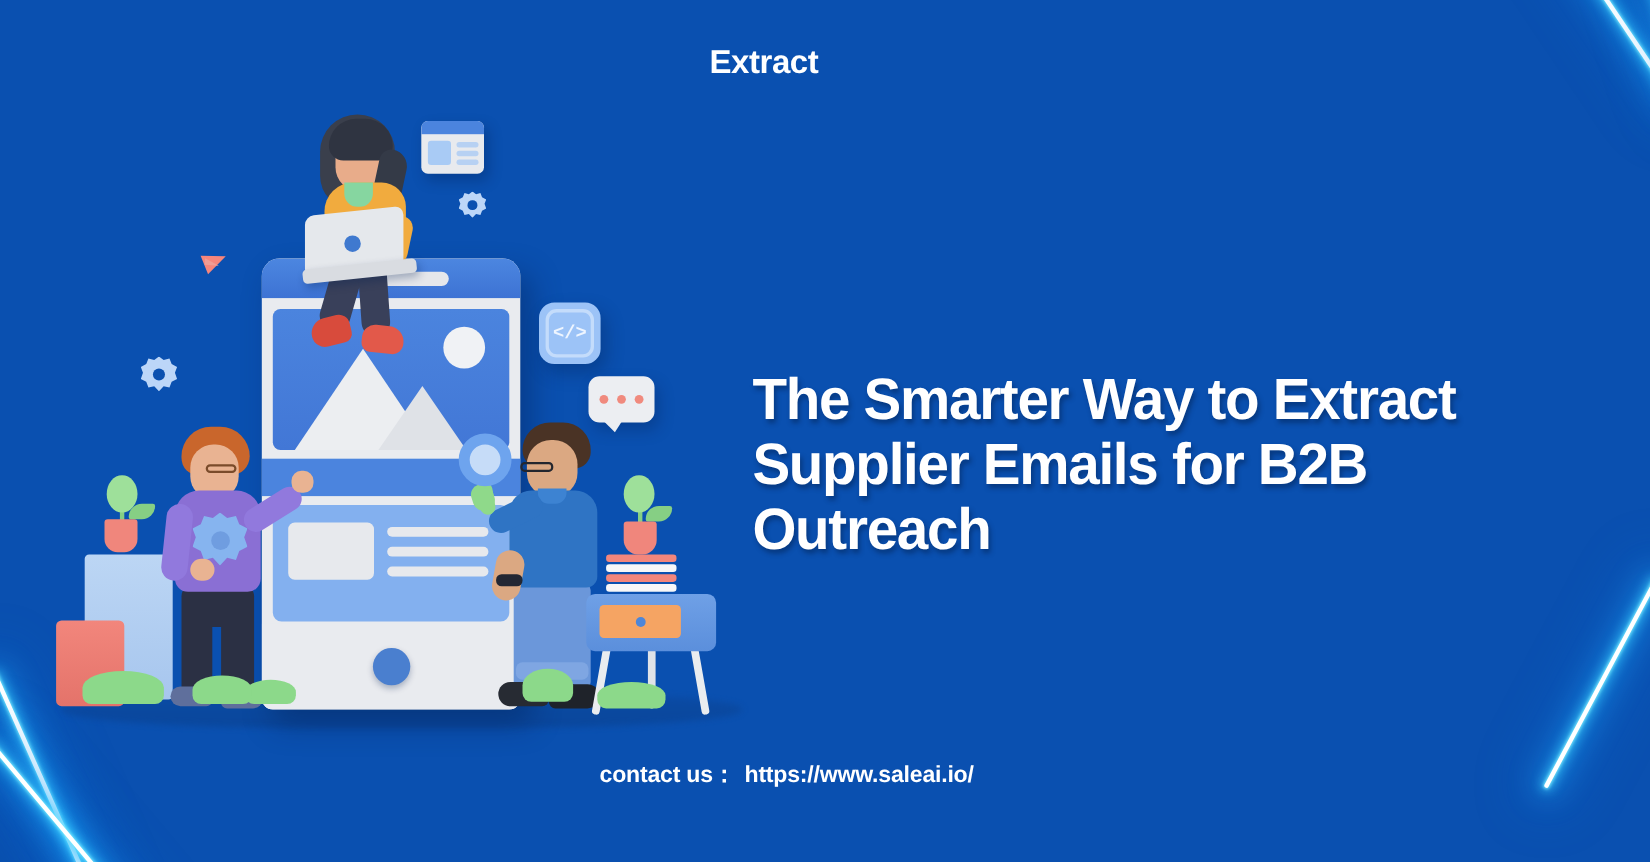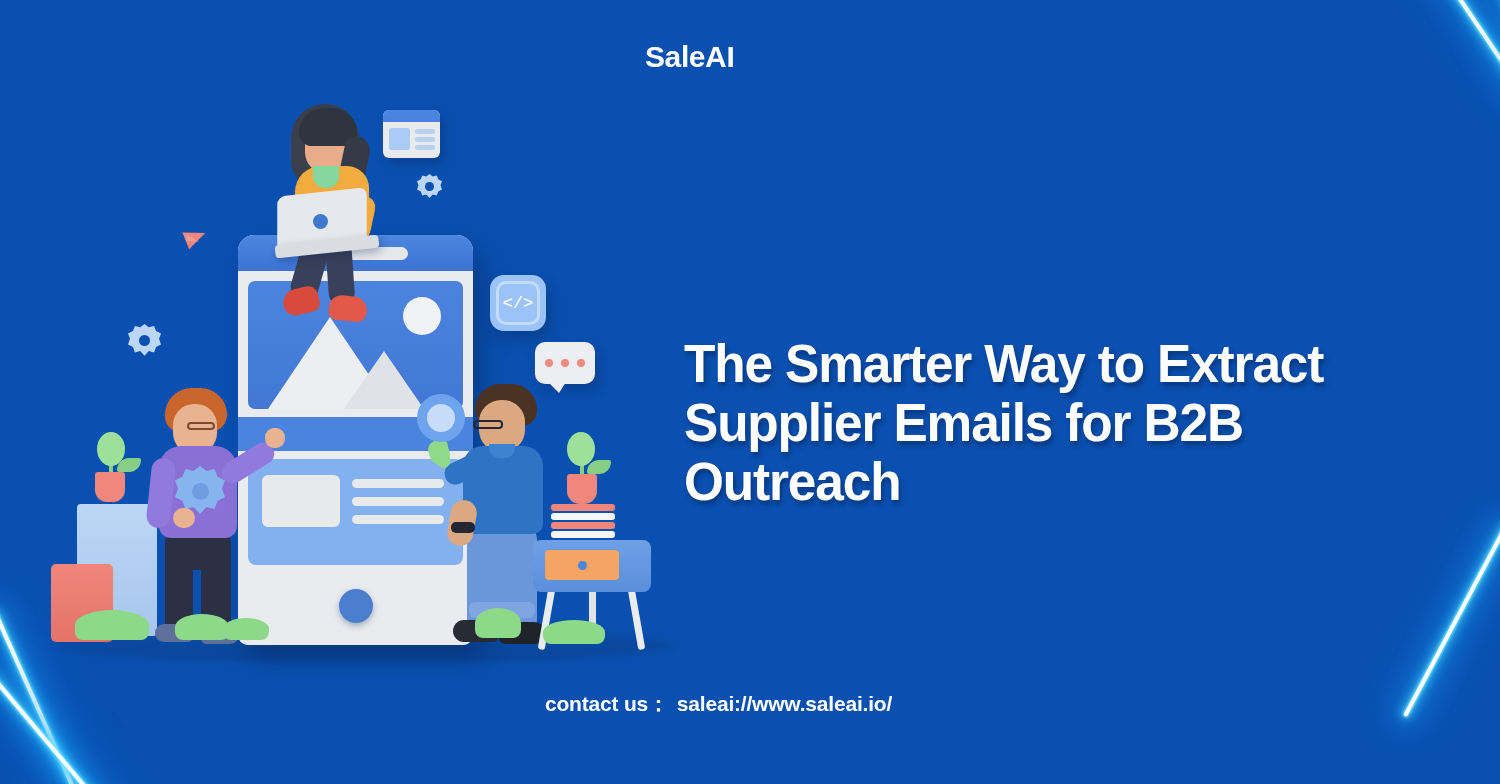--- a/index.html
+++ b/index.html
@@ -349,26 +349,26 @@
 
   <div class="neon-layer">
     <div class="neon-line nr1"></div>
     <div class="neon-line nr2"></div>
     <div class="neon-line nl1"></div>
     <div class="neon-line nl2"></div>
 
     <div class="neon-line nb2"></div>
   </div>
 
-  <div class="brand">SaleAI</div>
+  <div class="brand">Extract</div>
 
   <h1 class="headline">The Smarter Way to Extract Supplier Emails for B2B Outreach</h1>
 
   <div class="footer">
-    <span>contact us：</span><span class="url">saleai://www.saleai.io/</span>
+    <span>contact us：</span><span class="url">https://www.saleai.io/</span>
   </div>
 
   <div class="illu">
 
     <div class="ground"></div>
 
     <div class="ped-tall"></div>
     <div class="ped-short"></div>
     <div class="stem-l"></div>
     <div class="leaf-l2"></div>

